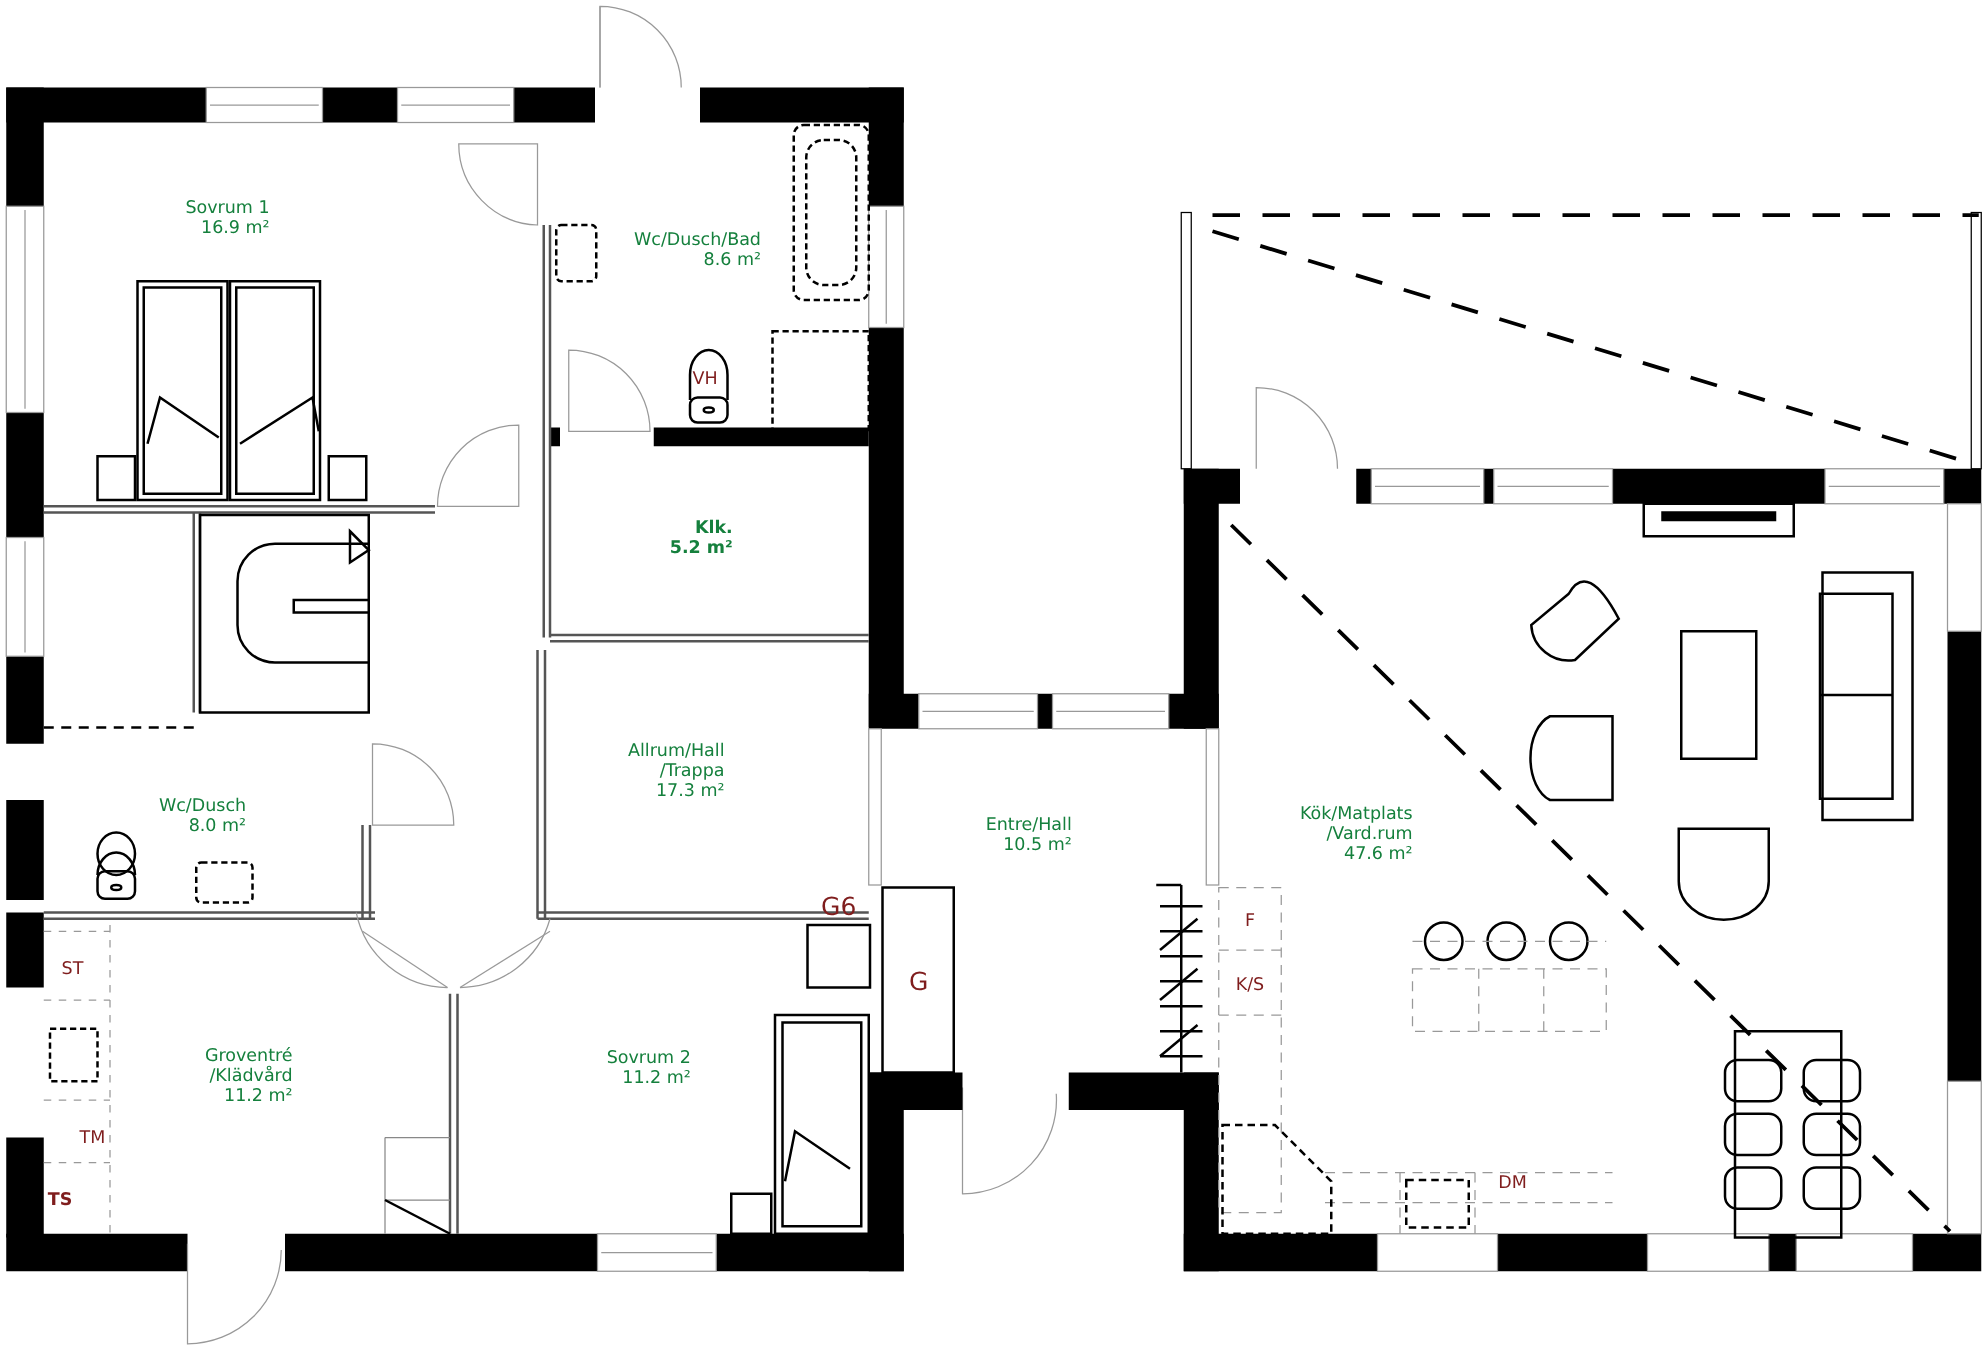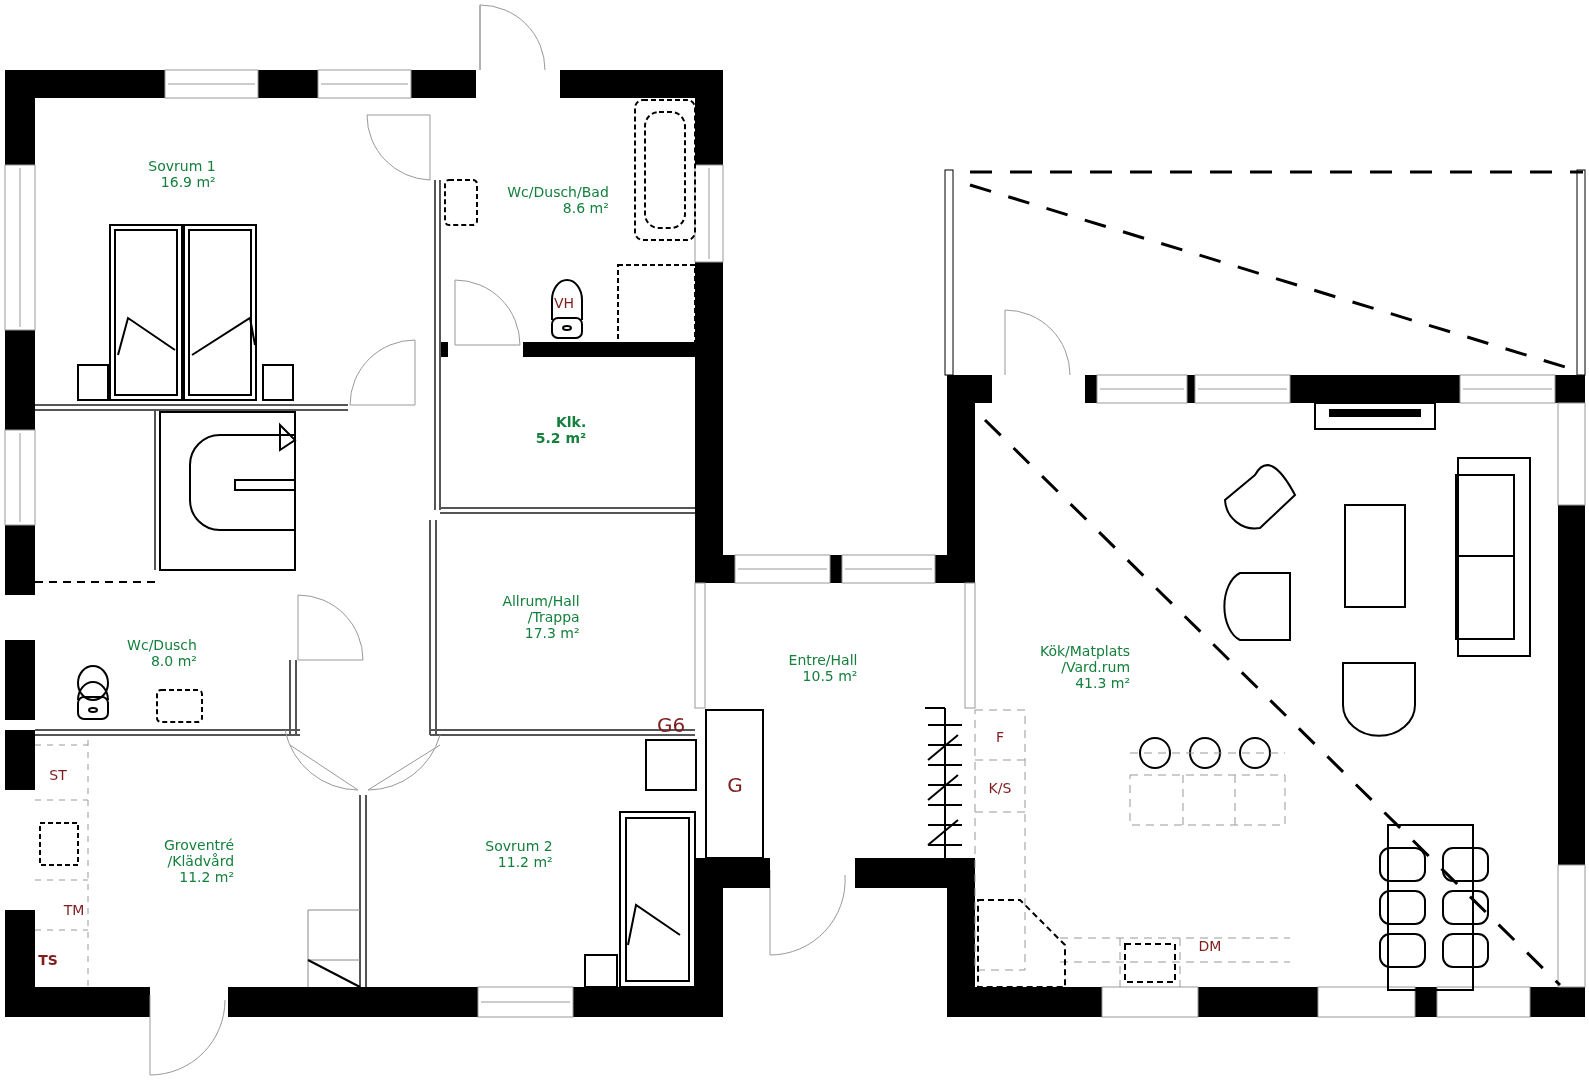--- a/index.html
+++ b/index.html
@@ -295,21 +295,21 @@
     <span>Wc/Dusch</span>
     <span>8.0 m²</span>
   </div>
 <div class="lbl" style="left:823px;top:652px;">
     <span>Entre/Hall</span>
     <span>10.5 m²</span>
   </div>
 <div class="lbl" style="left:1085px;top:643px;">
     <span>Kök/Matplats</span>
     <span>/Vard.rum</span>
-    <span>41.3 m²</span>
+    <span>47.6 m²</span>
   </div>
 <div class="lbl" style="left:199px;top:837px;">
     <span>Groventré</span>
     <span>/Klädvård</span>
     <span>11.2 m²</span>
   </div>
 <div class="lbl" style="left:519px;top:838px;">
     <span>Sovrum 2</span>
     <span>11.2 m²</span>
   </div>

